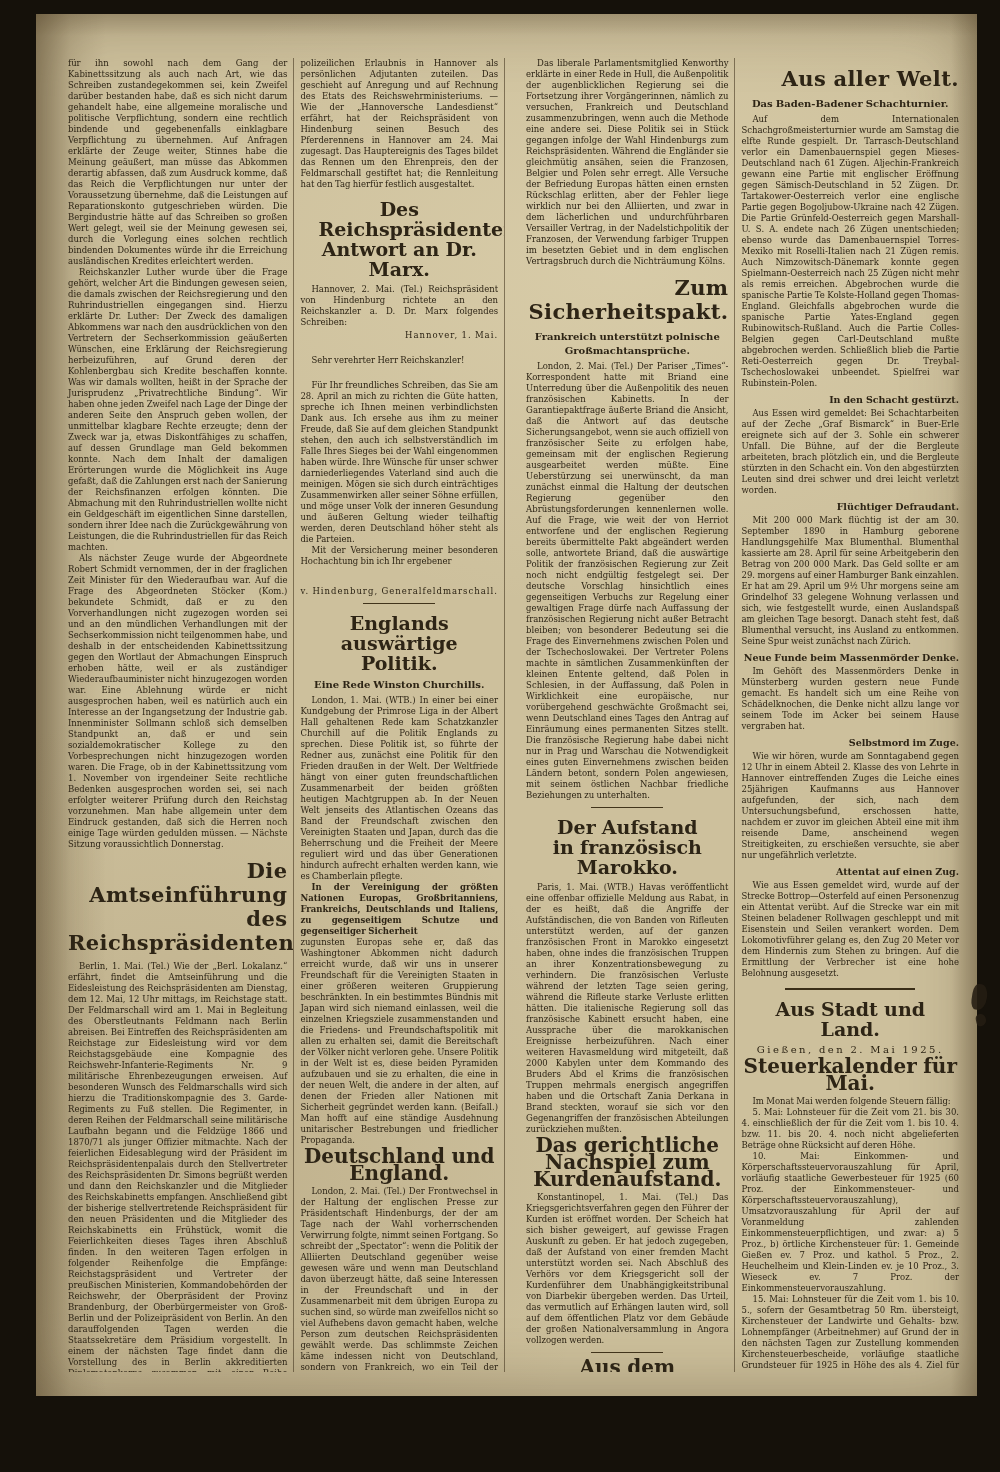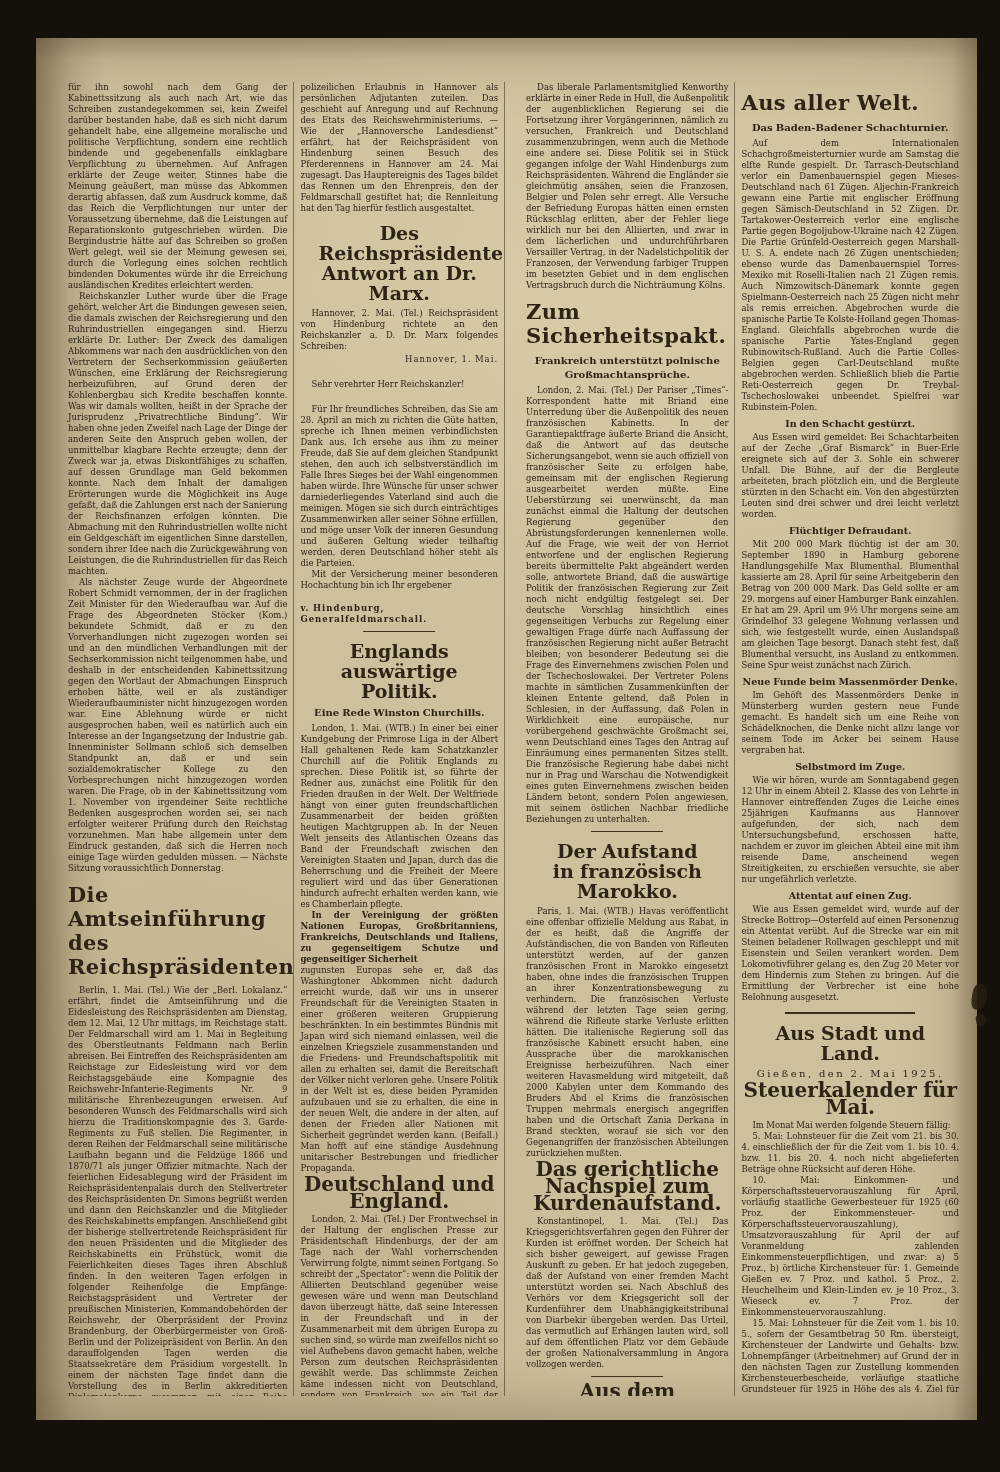--- a/index.html
+++ b/index.html
@@ -3,21 +3,21 @@
 <meta charset="utf-8">
 <style>
   html,body{margin:0;padding:0;}
   body{
     width:1000px;height:1472px;
     background:#15110a;
     position:relative;overflow:hidden;
     font-family:"DejaVu Serif", serif;
   }
   .paper{
-    position:absolute;left:36px;top:38px;width:941px;height:1382px;
+    position:absolute;left:36px;top:14px;width:941px;height:1382px;
     background:
       radial-gradient(ellipse 700px 500px at 62% 18%, rgba(236,225,190,.35), rgba(0,0,0,0) 70%),
       radial-gradient(ellipse 600px 700px at 15% 85%, rgba(120,98,60,.18), rgba(0,0,0,0) 70%),
       linear-gradient(to right, rgba(70,54,28,.38) 0px, rgba(70,54,28,.10) 34px, rgba(0,0,0,0) 70px),
       linear-gradient(to left, rgba(70,54,28,.30) 0px, rgba(0,0,0,0) 26px),
       linear-gradient(to bottom, rgba(70,54,28,.20) 0px, rgba(0,0,0,0) 22px),
       #cdc09c;
     box-shadow: inset 0 0 70px rgba(62,46,20,.40);
   }
   .page-inner{
@@ -32,28 +32,28 @@
     word-spacing:-0.4px;
   }
   .col:last-child{border-right:none;}
   .col-1{width:232px;}
   .col-2{width:209px;}
   .col-3{width:214px;padding-left:21px;}
   .col-4{width:230px;}
   .p{text-indent:11px;margin:0;}
   .p-flush{text-indent:0;margin:0;}
   .p-emph{text-indent:11px;margin:0;font-weight:bold;}
-  .h-xl{font-size:21px;line-height:24px;font-weight:bold;text-align:left;margin:9px 0 6px;letter-spacing:.4px;text-indent:0;}
+  .h-xl{font-size:21px;line-height:24px;font-weight:bold;text-align:right;margin:9px 0 6px;letter-spacing:.4px;text-indent:0;}
   .h-lg{font-size:19px;line-height:20px;font-weight:bold;text-align:center;margin:9px 18px 5px;text-indent:0;}
   .h-md{font-size:20px;line-height:17px;font-weight:bold;text-align:center;margin:2px 0 4px;text-indent:0;}
   .h-sm{font-size:10px;line-height:14px;font-weight:bold;text-align:center;margin:5px 0 3px;text-indent:0;}
-  .h-xs{font-size:9.5px;line-height:12px;font-weight:bold;text-align:center;margin:5px 0 2px;text-indent:0;}
+  .h-xs{font-size:9.5px;line-height:12px;font-weight:bold;text-align:right;margin:5px 0 2px;text-indent:0;}
   .dl-right{text-align:right;margin:2px 0;text-indent:0;letter-spacing:1px;}
   .dl-center{text-align:center;margin:3px 0;text-indent:0;letter-spacing:2.5px;font-size:10px;}
-  .sig{text-align:left;font-weight:bold;letter-spacing:1px;margin:12px 0 2px;text-indent:0;}
+  .sig{text-align:center;font-weight:normal;letter-spacing:1px;margin:19px 0 2px;text-indent:0;}
   .salut{text-indent:11px;margin:14px 0;}
   .rule{width:72px;border-top:1px solid #41341b;margin:6px auto;}
   .rule-heavy{width:130px;border-top:2px solid #3a2e18;margin:9px auto 7px;}
   .ink-mark{
     position:absolute;background:#241d12;opacity:.88;
     border-radius:45% 55% 60% 40%;
   }
   .ink-mark.m1{left:972px;top:984px;width:15px;height:26px;transform:rotate(8deg);}
   .ink-mark.m2{left:976px;top:1014px;width:10px;height:12px;transform:rotate(-12deg);}
 </style>

